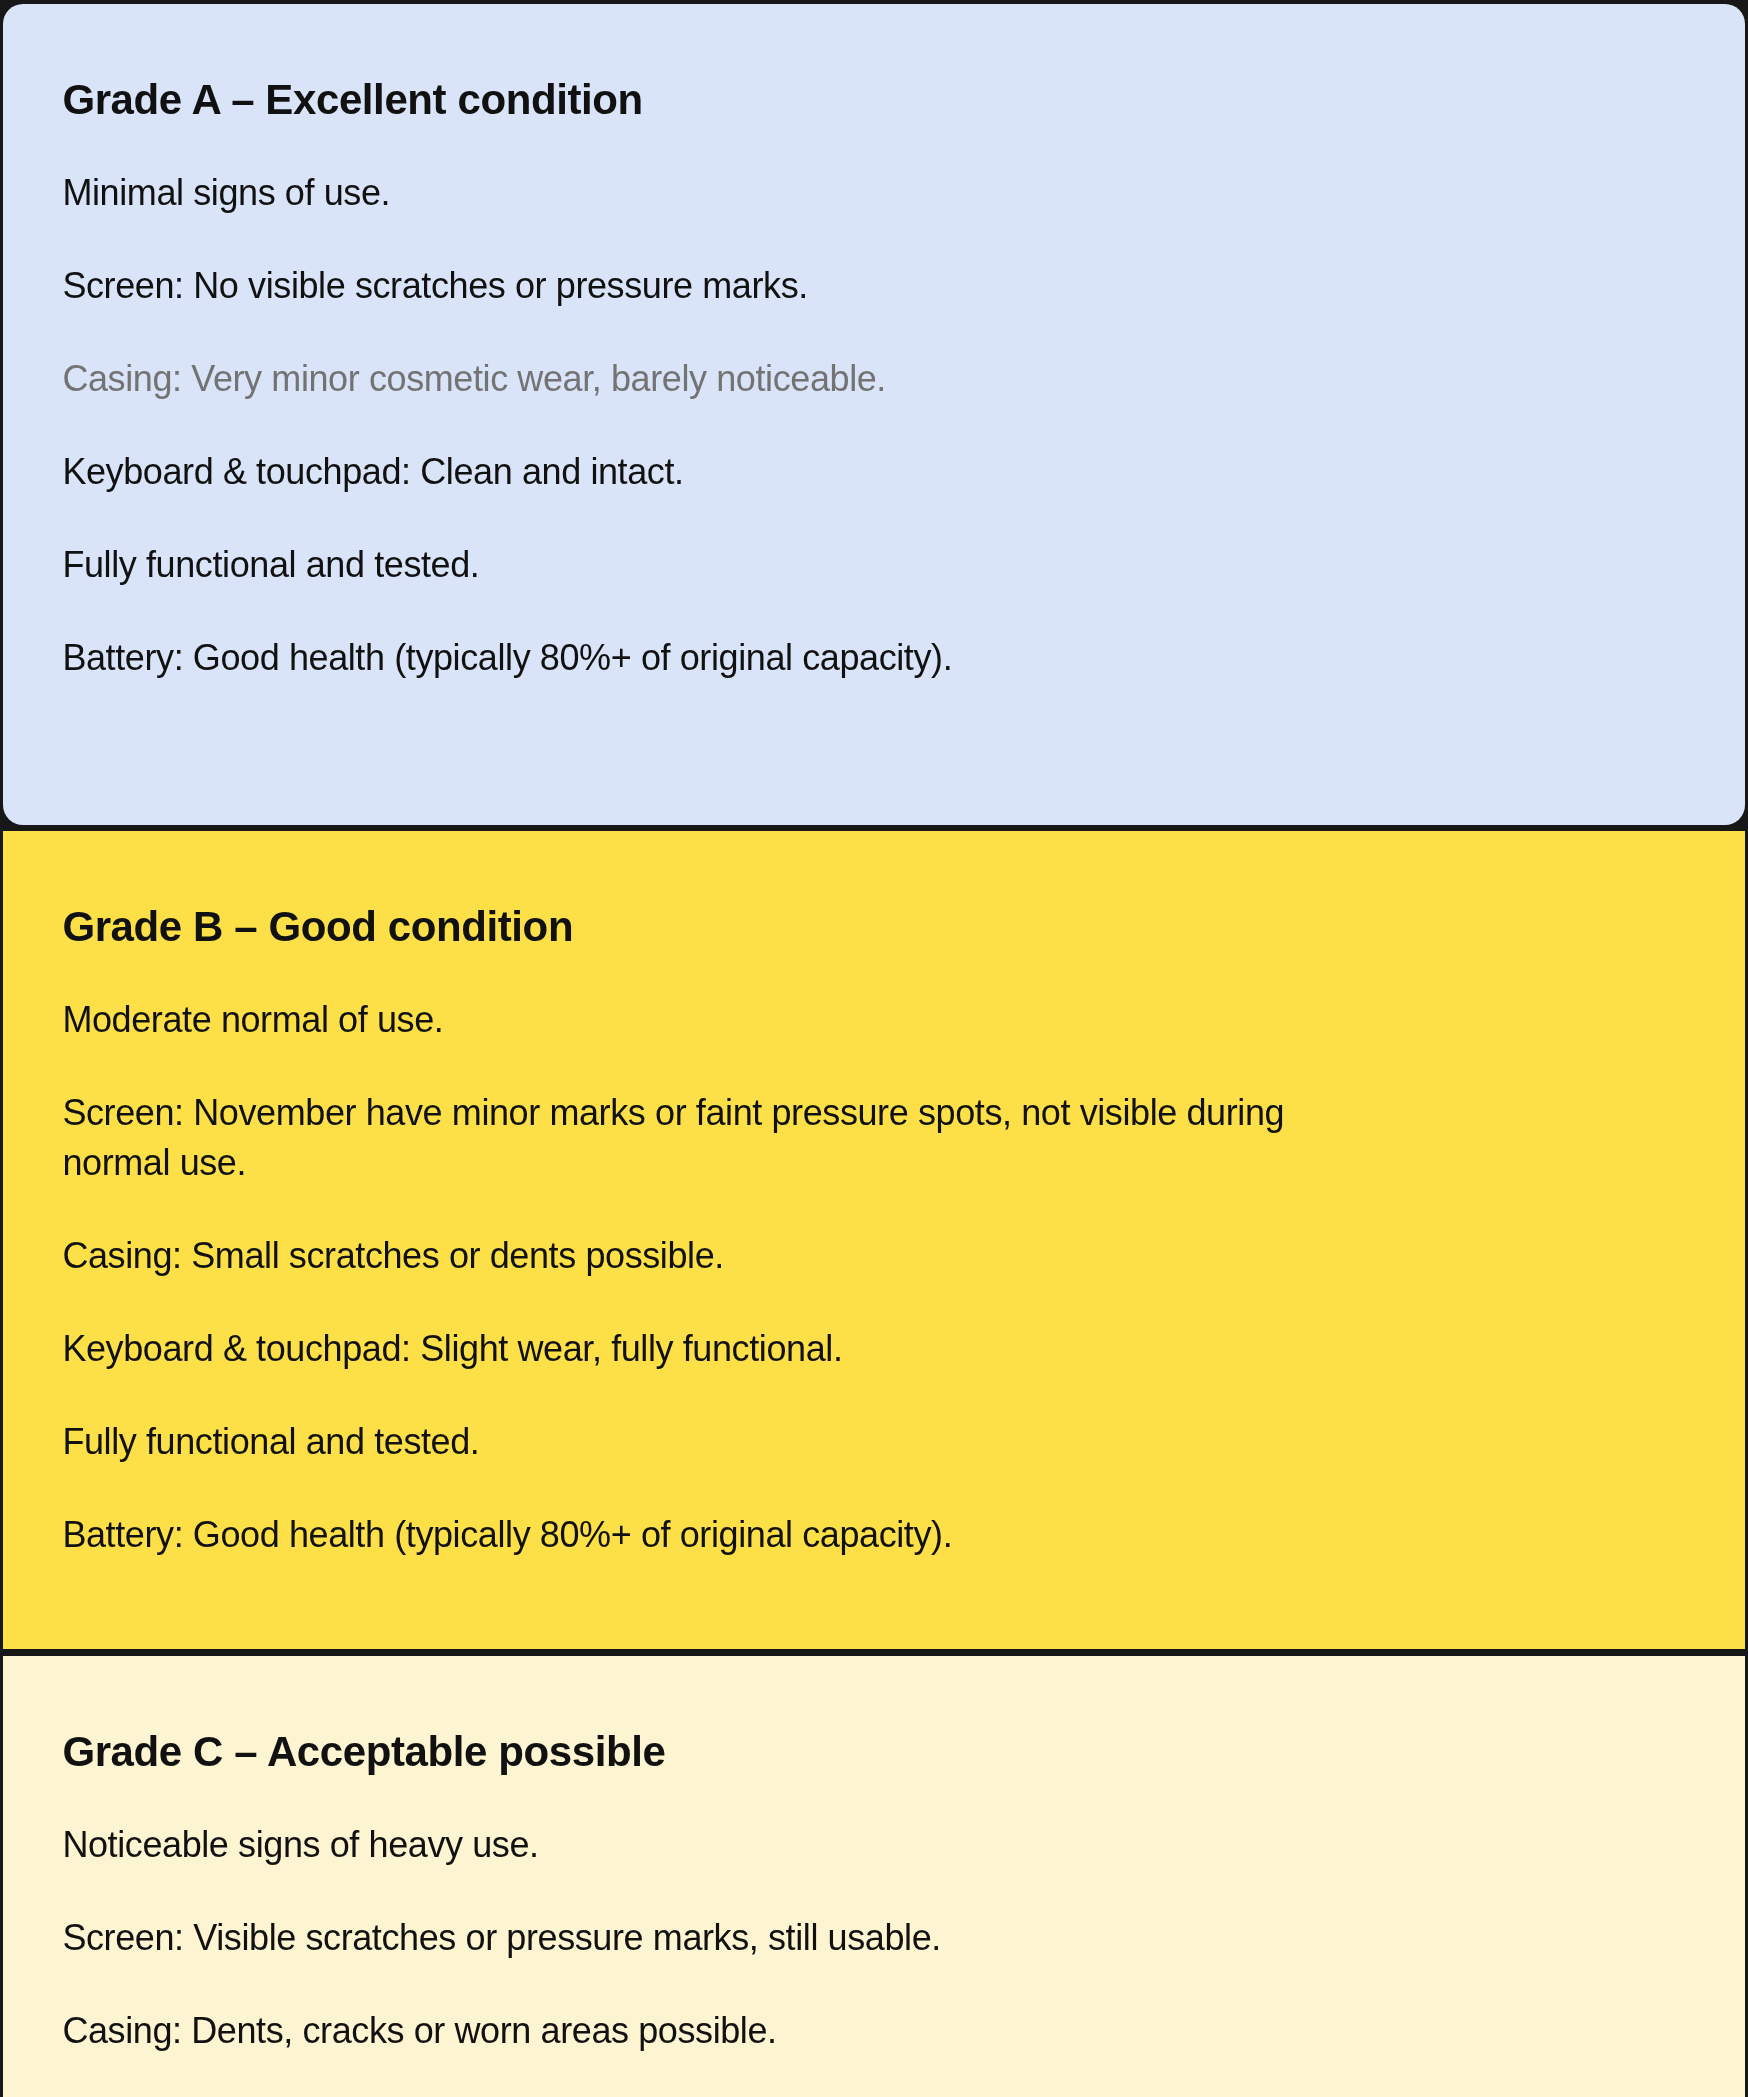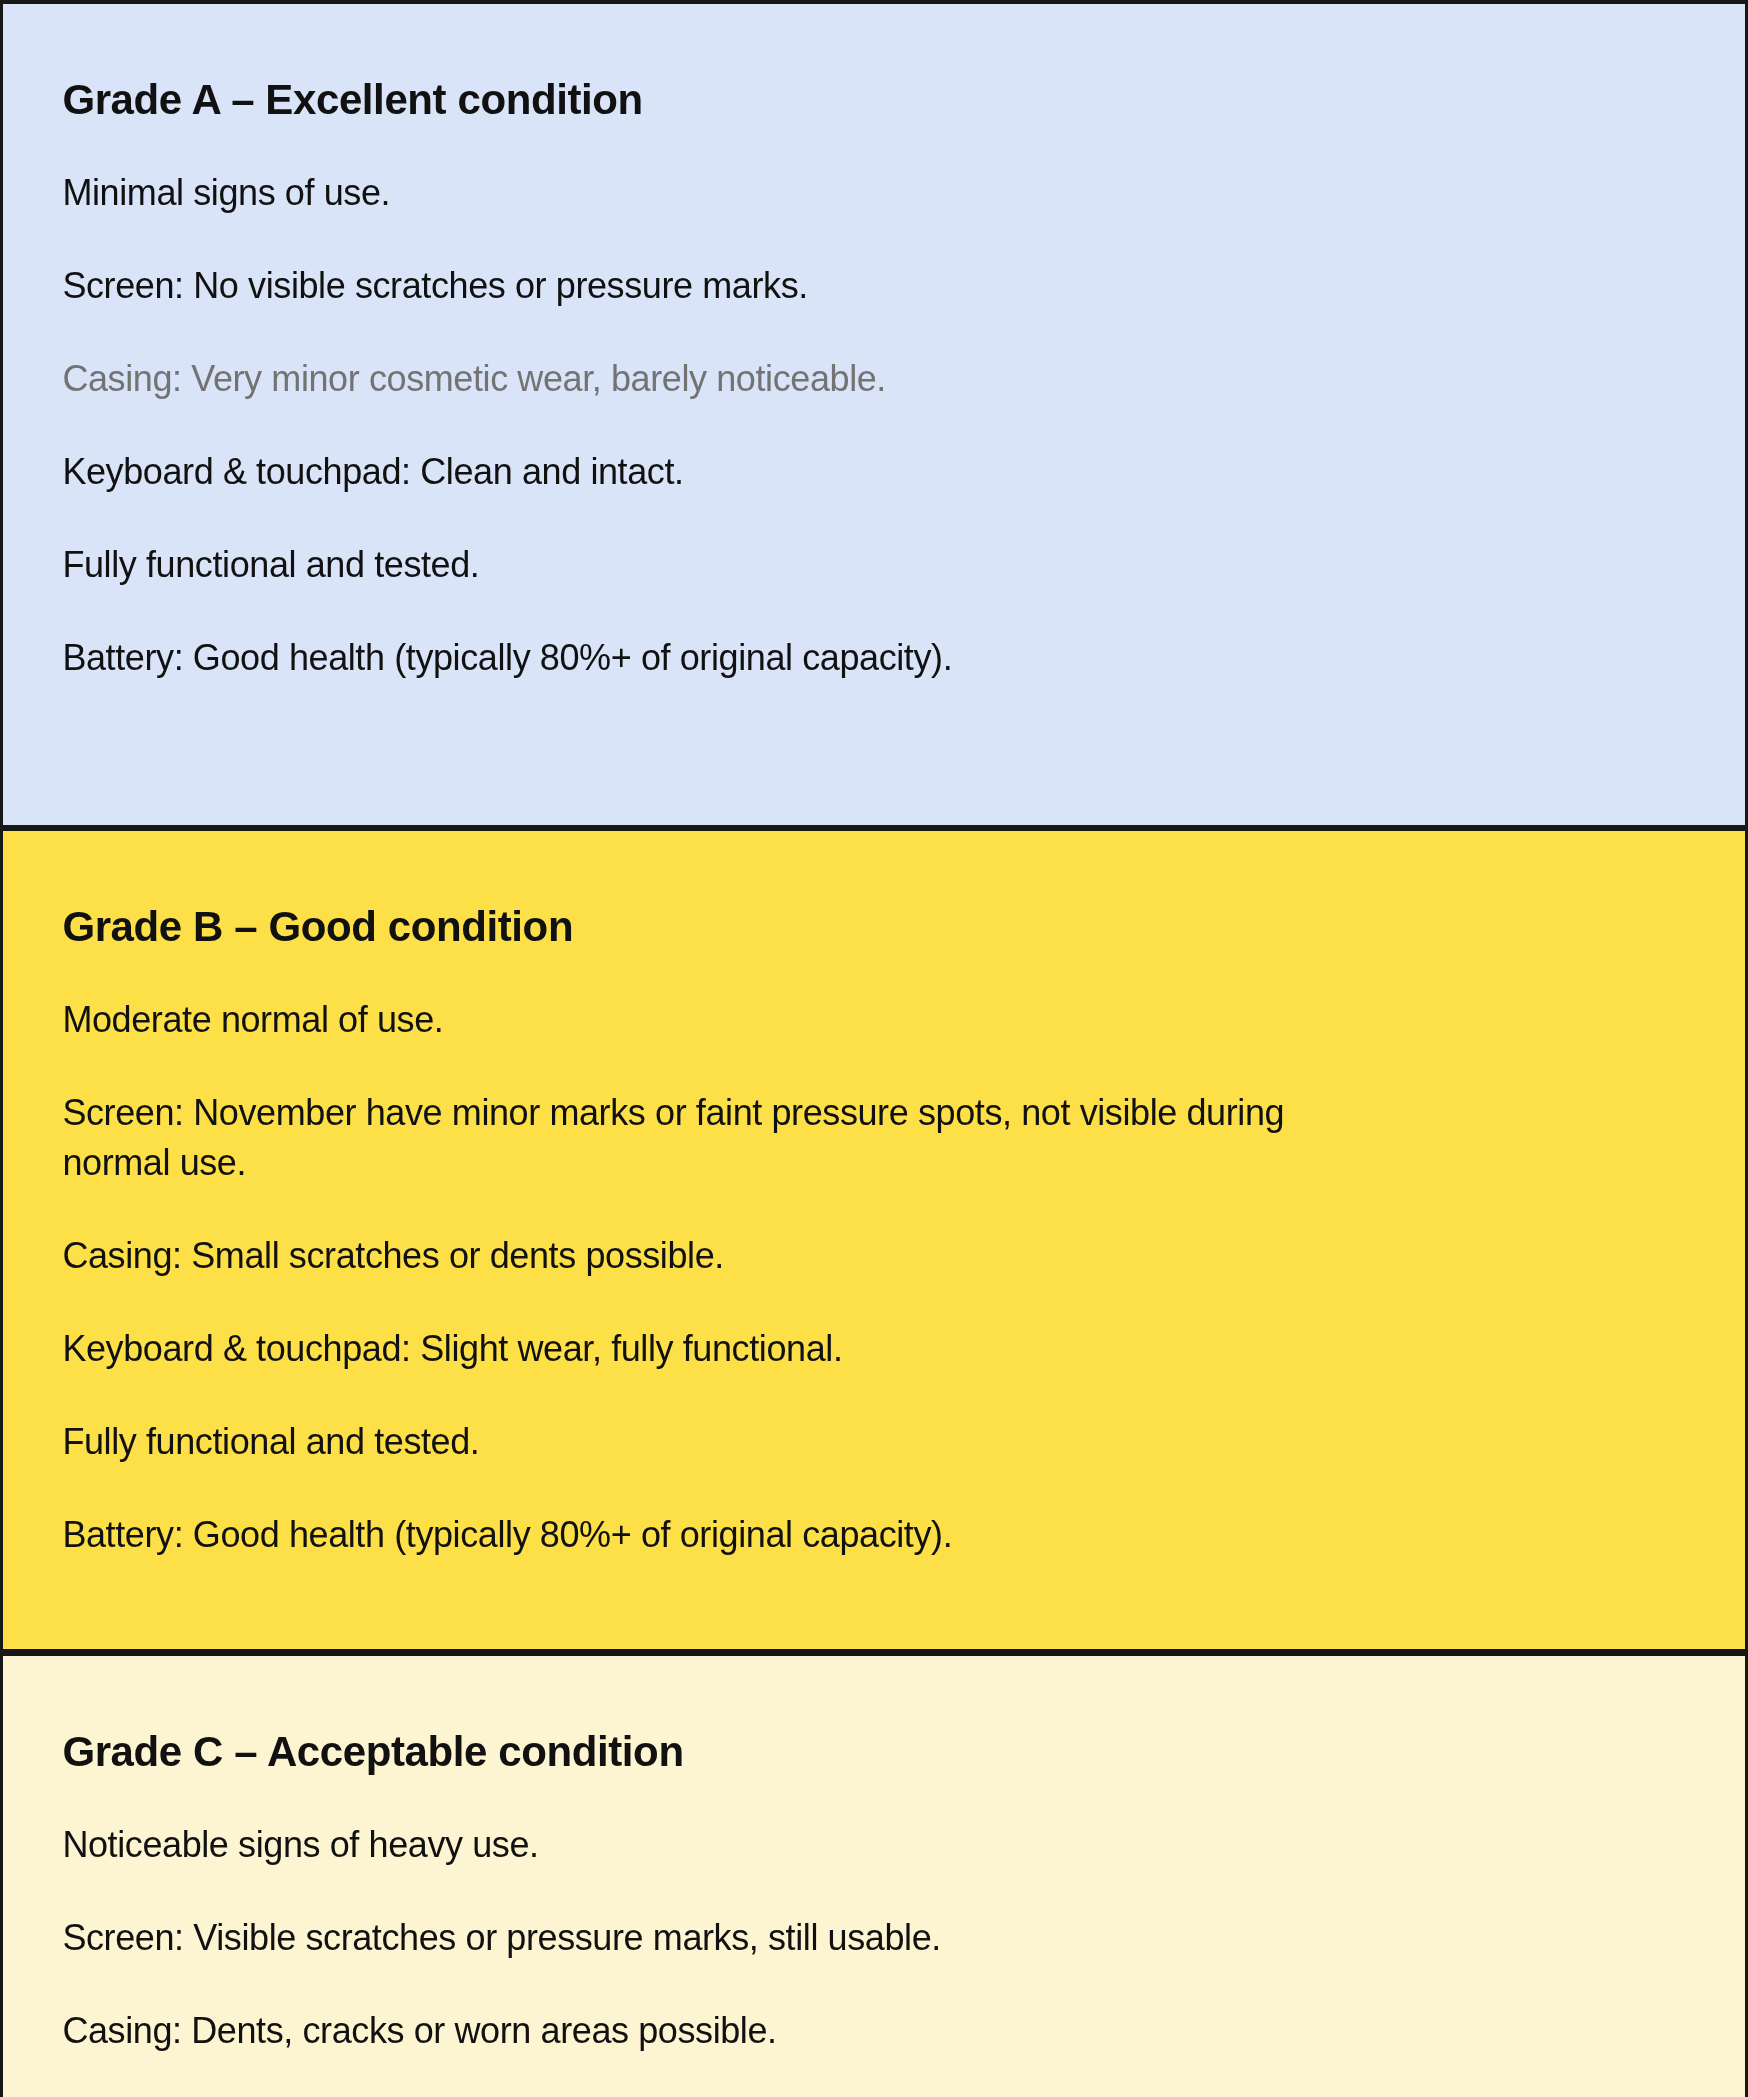--- a/index.html
+++ b/index.html
@@ -16,21 +16,21 @@
     flex-direction: column;
     padding: 3.8px 3.4px;
     gap: 6.7px;
   }
   .grade {
     box-sizing: border-box;
     flex: 0 0 auto;
     padding: 71px 59px 0 59px;
     overflow: hidden;
   }
-  .grade-a { height: 821px; }
+  .grade-a { height: 821px; border-radius: 20px; }
   .grade-b { height: 818px; }
   .grade-c { height: 813px; }
   .grade h2 {
     font-size: 42px;
     line-height: 50px;
     font-weight: 700;
     letter-spacing: -0.4px;
     margin: 0 0 43px 0;
   }
   .grade p {
@@ -61,21 +61,21 @@
     <p style="color: rgb(17, 17, 17);">Moderate normal of use.</p>
     <p style="color: rgb(17, 17, 17);">Screen: November have minor marks or faint pressure spots, not visible during
 normal use.</p>
     <p style="color: rgb(17, 17, 17);">Casing: Small scratches or dents possible.</p>
     <p style="color: rgb(17, 17, 17);">Keyboard &amp; touchpad: Slight wear, fully functional.</p>
     <p style="color: rgb(17, 17, 17);">Fully functional and tested.</p>
     <p style="color: rgb(17, 17, 17);">Battery: Good health (typically 80%+ of original capacity).</p>
   </section>
 
   <section class="grade grade-c" style="background: rgb(253, 244, 209);">
-    <h2 style="color: rgb(17, 17, 17);">Grade C – Acceptable condition</h2>
+    <h2 style="color: rgb(17, 17, 17);">Grade C – Acceptable possible</h2>
     <p style="color: rgb(17, 17, 17);">Noticeable signs of heavy use.</p>
     <p style="color: rgb(17, 17, 17);">Screen: Visible scratches or pressure marks, still usable.</p>
     <p style="color: rgb(17, 17, 17);">Casing: Dents, cracks or worn areas possible.</p>
 
   </section>
 
 </div>
 
 
 </body></html>

